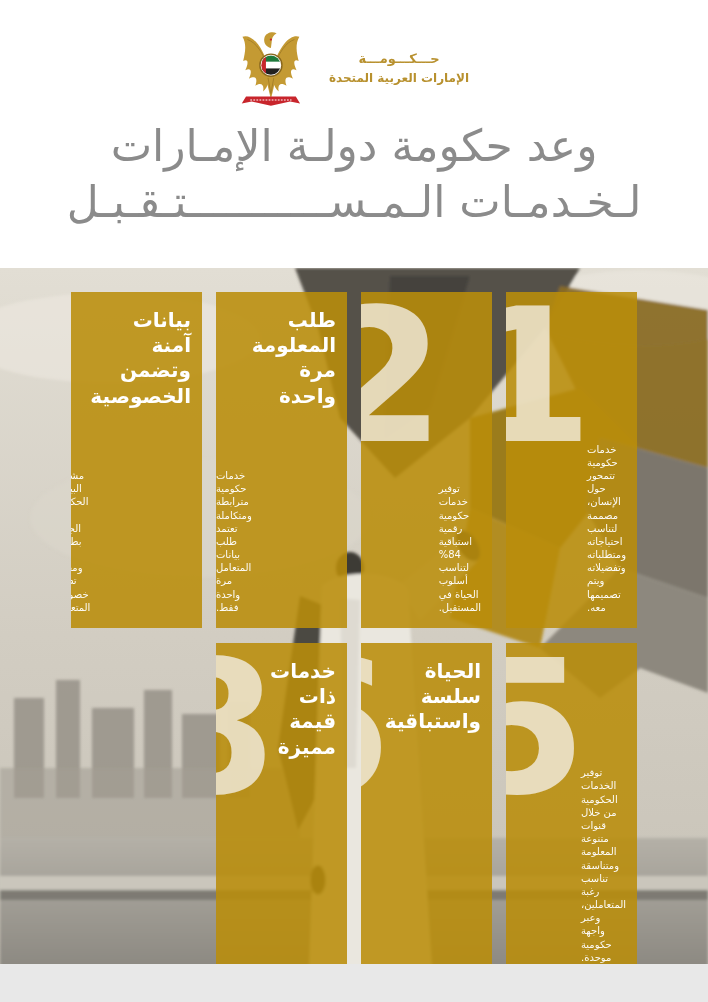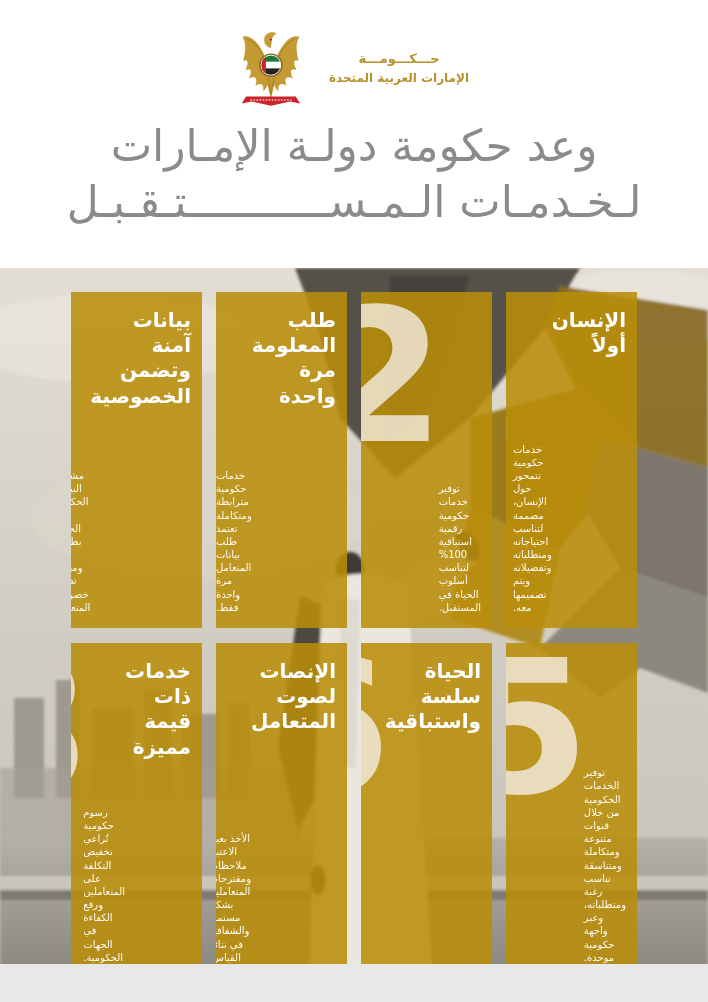--- a/index.html
+++ b/index.html
@@ -167,58 +167,51 @@
         <path d="M322,318 C340,300 396,302 408,322 L434,734 L308,734 Z" fill="#eae7df"></path>
         <ellipse cx="318" cy="612" rx="8" ry="15" fill="#3e3b35"></ellipse>
         <path d="M340,330 L360,332 L356,500 L344,500 Z" fill="#d8d4ca" opacity="0.7"></path>
       </g>
     </svg>
   </div>
 
   <div class="grid">
 
     <article class="card">
-      <h2 class="card-title">الإنسان أولاً</h2>
       <p class="card-desc">خدمات حكومية تتمحور حول الإنسان، مصممة لتناسب احتياجاته ومتطلباته وتفضيلاته ويتم تصميمها معه.</p>
       <div class="card-number">1</div>
     </article>
 
     <article class="card">
-      <p class="card-desc">توفير خدمات حكومية رقمية استباقية 100% لتناسب أسلوب الحياة في المستقبل.</p>
+      <p class="card-desc">توفير خدمات حكومية رقمية استباقية 84% لتناسب أسلوب الحياة في المستقبل.</p>
       <div class="card-number">2</div>
     </article>
 
     <article class="card">
       <h2 class="card-title">طلب المعلومة مرة واحدة</h2>
       <p class="card-desc">خدمات حكومية مترابطة ومتكاملة تعتمد طلب بيانات المتعامل مرة واحدة فقط.</p>
       <div class="card-number">3</div>
     </article>
 
     <article class="card">
       <h2 class="card-title">بيانات آمنة وتضمن الخصوصية</h2>
       <p class="card-desc">مشاركة البيانات الحكومية بين الجهات بطريقة آمنة ومحمية تضمن خصوصية المتعامل.</p>
       <div class="card-number">4</div>
     </article>
 
     <article class="card">
-      <p class="card-desc">توفير الخدمات الحكومية من خلال قنوات متنوعة ومتكاملة ومتناسقة تناسب رغبة ومتطلباته، وعبر واجهة حكومية موحدة.</p>
+      <p class="card-desc">توفير الخدمات الحكومية من خلال قنوات متنوعة المعلومة ومتناسقة تناسب رغبة المتعاملين، وعبر واجهة حكومية موحدة.</p>
       <div class="card-number">5</div>
     </article>
 
     <article class="card">
       <h2 class="card-title">الحياة سلسة واستباقية</h2>
       <div class="card-number">6</div>
     </article>
 
-    <article class="card">
-      <h2 class="card-title">الإنصات لصوت المتعامل</h2>
-      <p class="card-desc">الأخذ بعين الاعتبار ملاحظات ومقترحات المتعاملين بشكل مستمر، والشفافية في نتائج القياس.</p>
-      <div class="card-number">7</div>
-    </article>
 
     <article class="card">
       <h2 class="card-title">خدمات ذات قيمة مميزة</h2>
-      <p class="card-desc">رسوم حكومية تُراعي تخفيض التكلفة على المتعاملين ورفع الكفاءة في الجهات الحكومية.</p>
       <div class="card-number">8</div>
     </article>
 
   </div>
 </div>
 
 </body></html>

